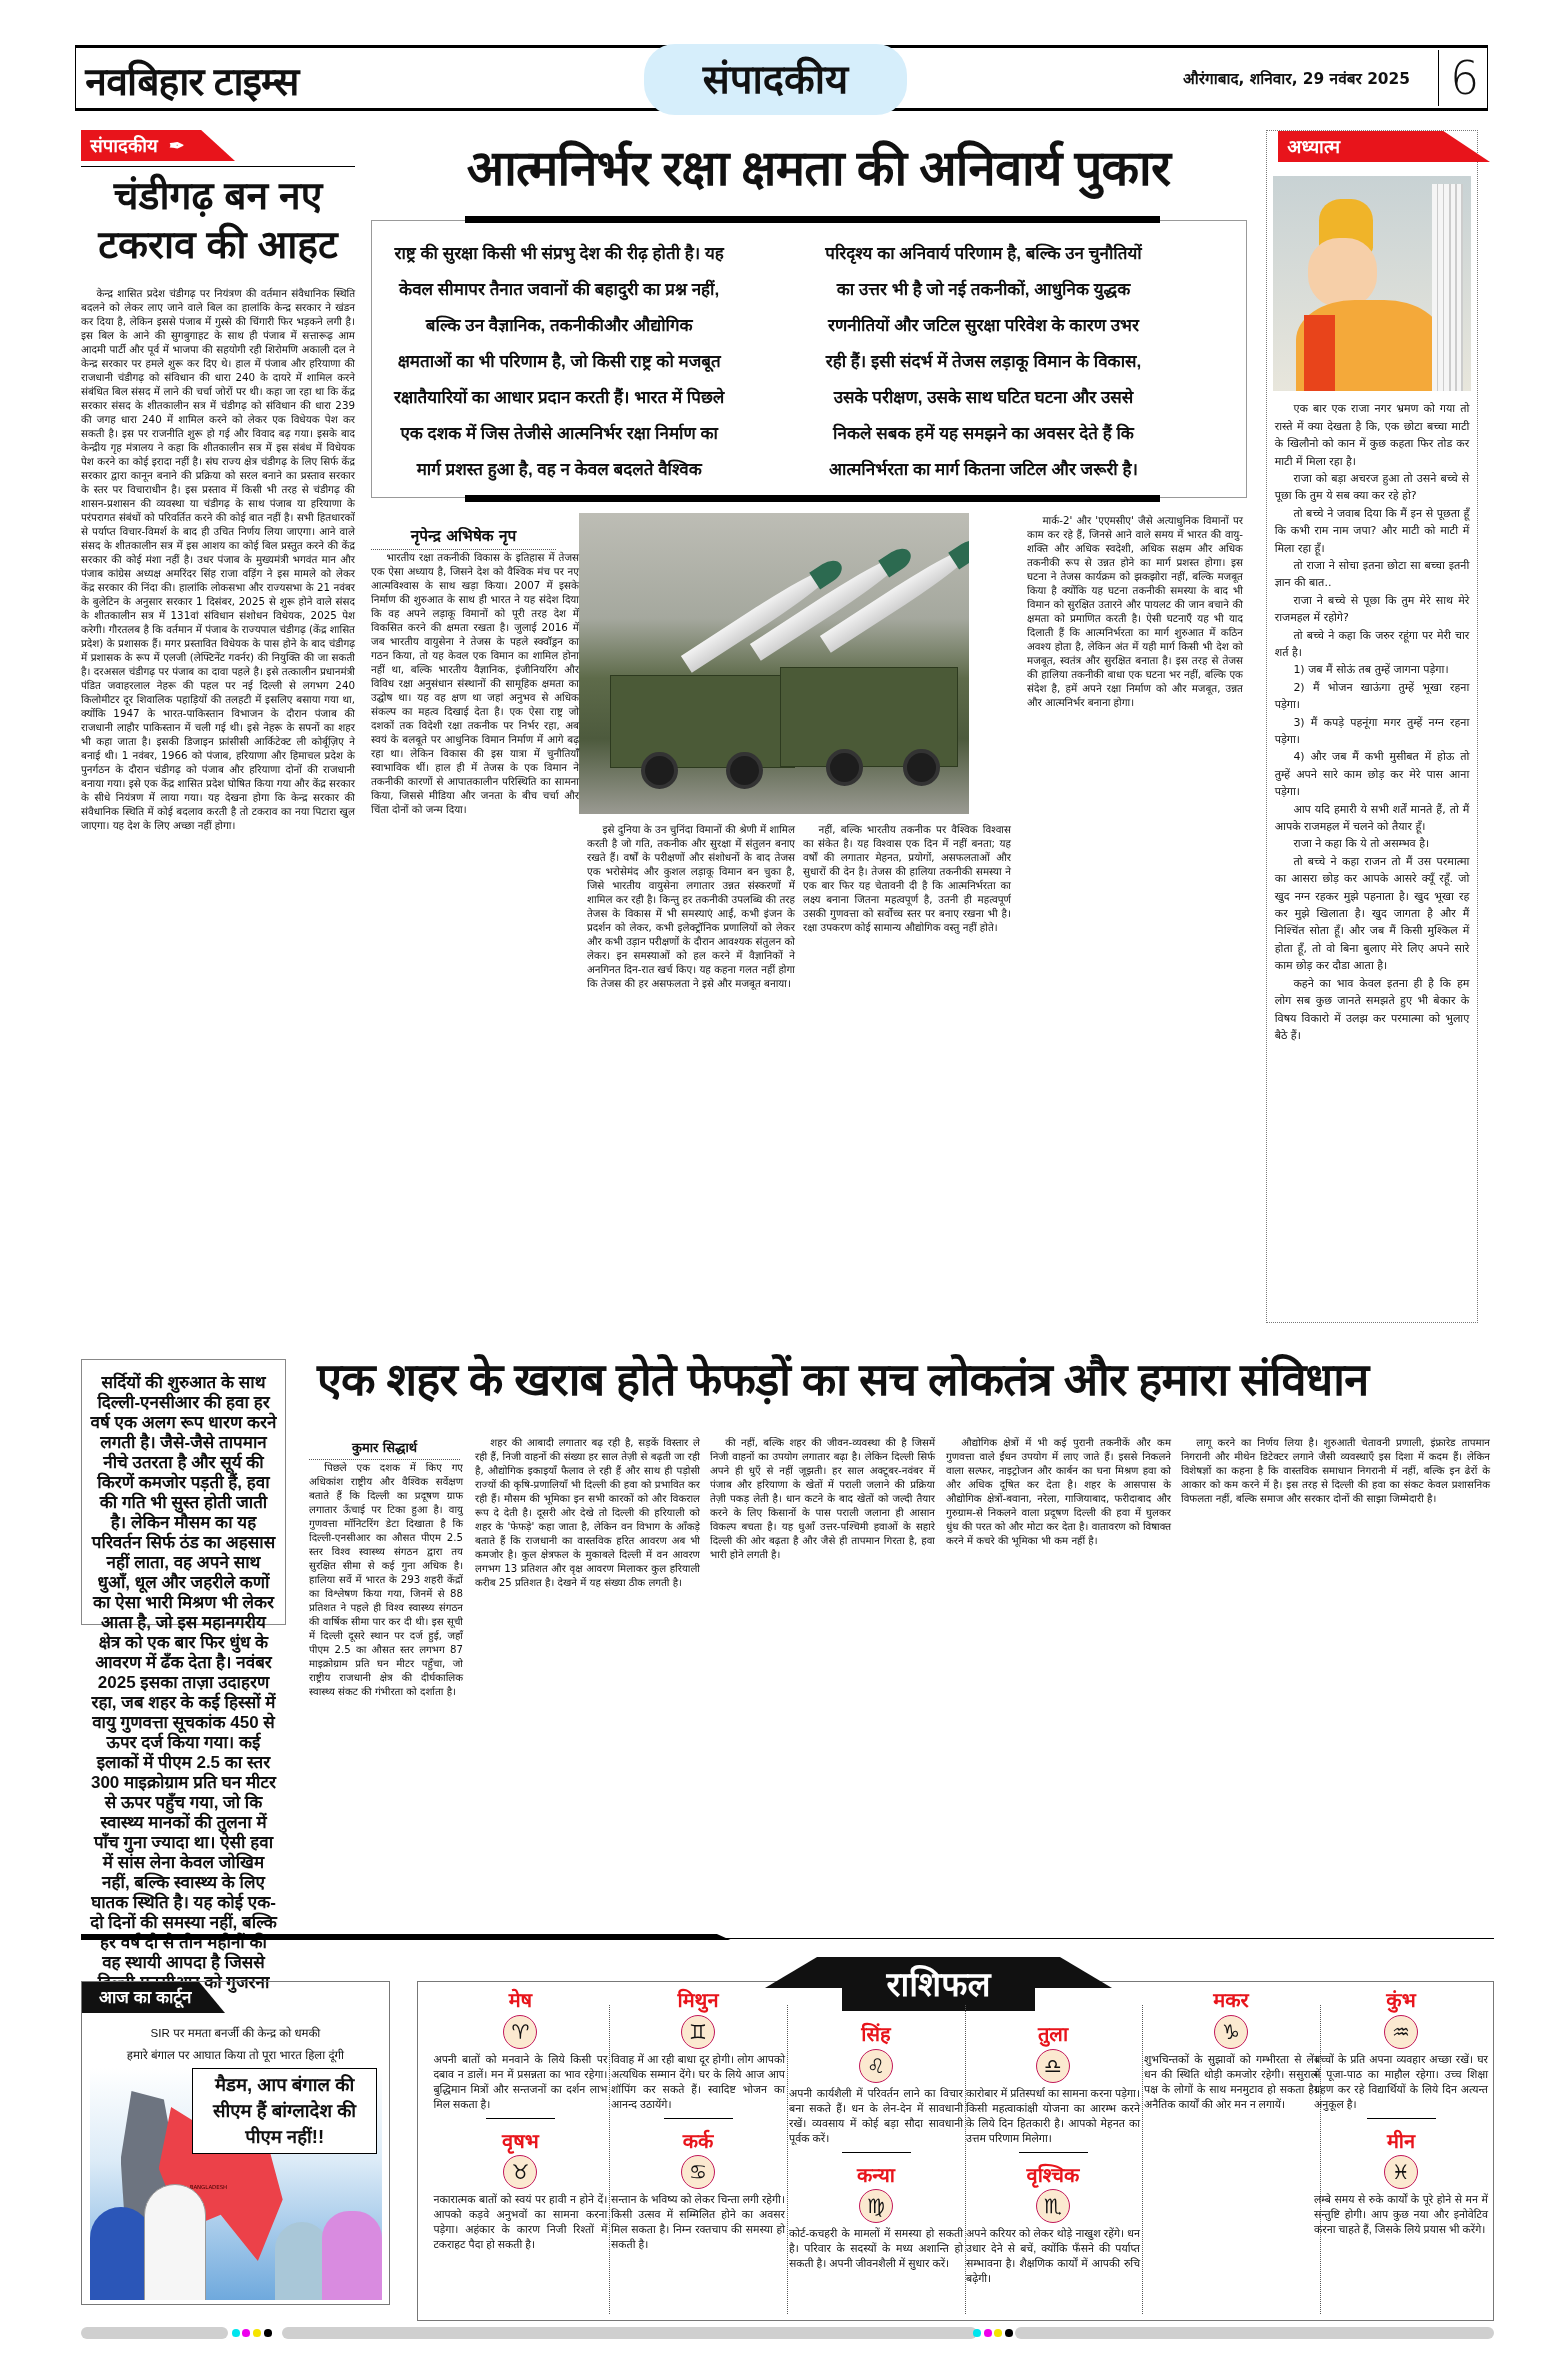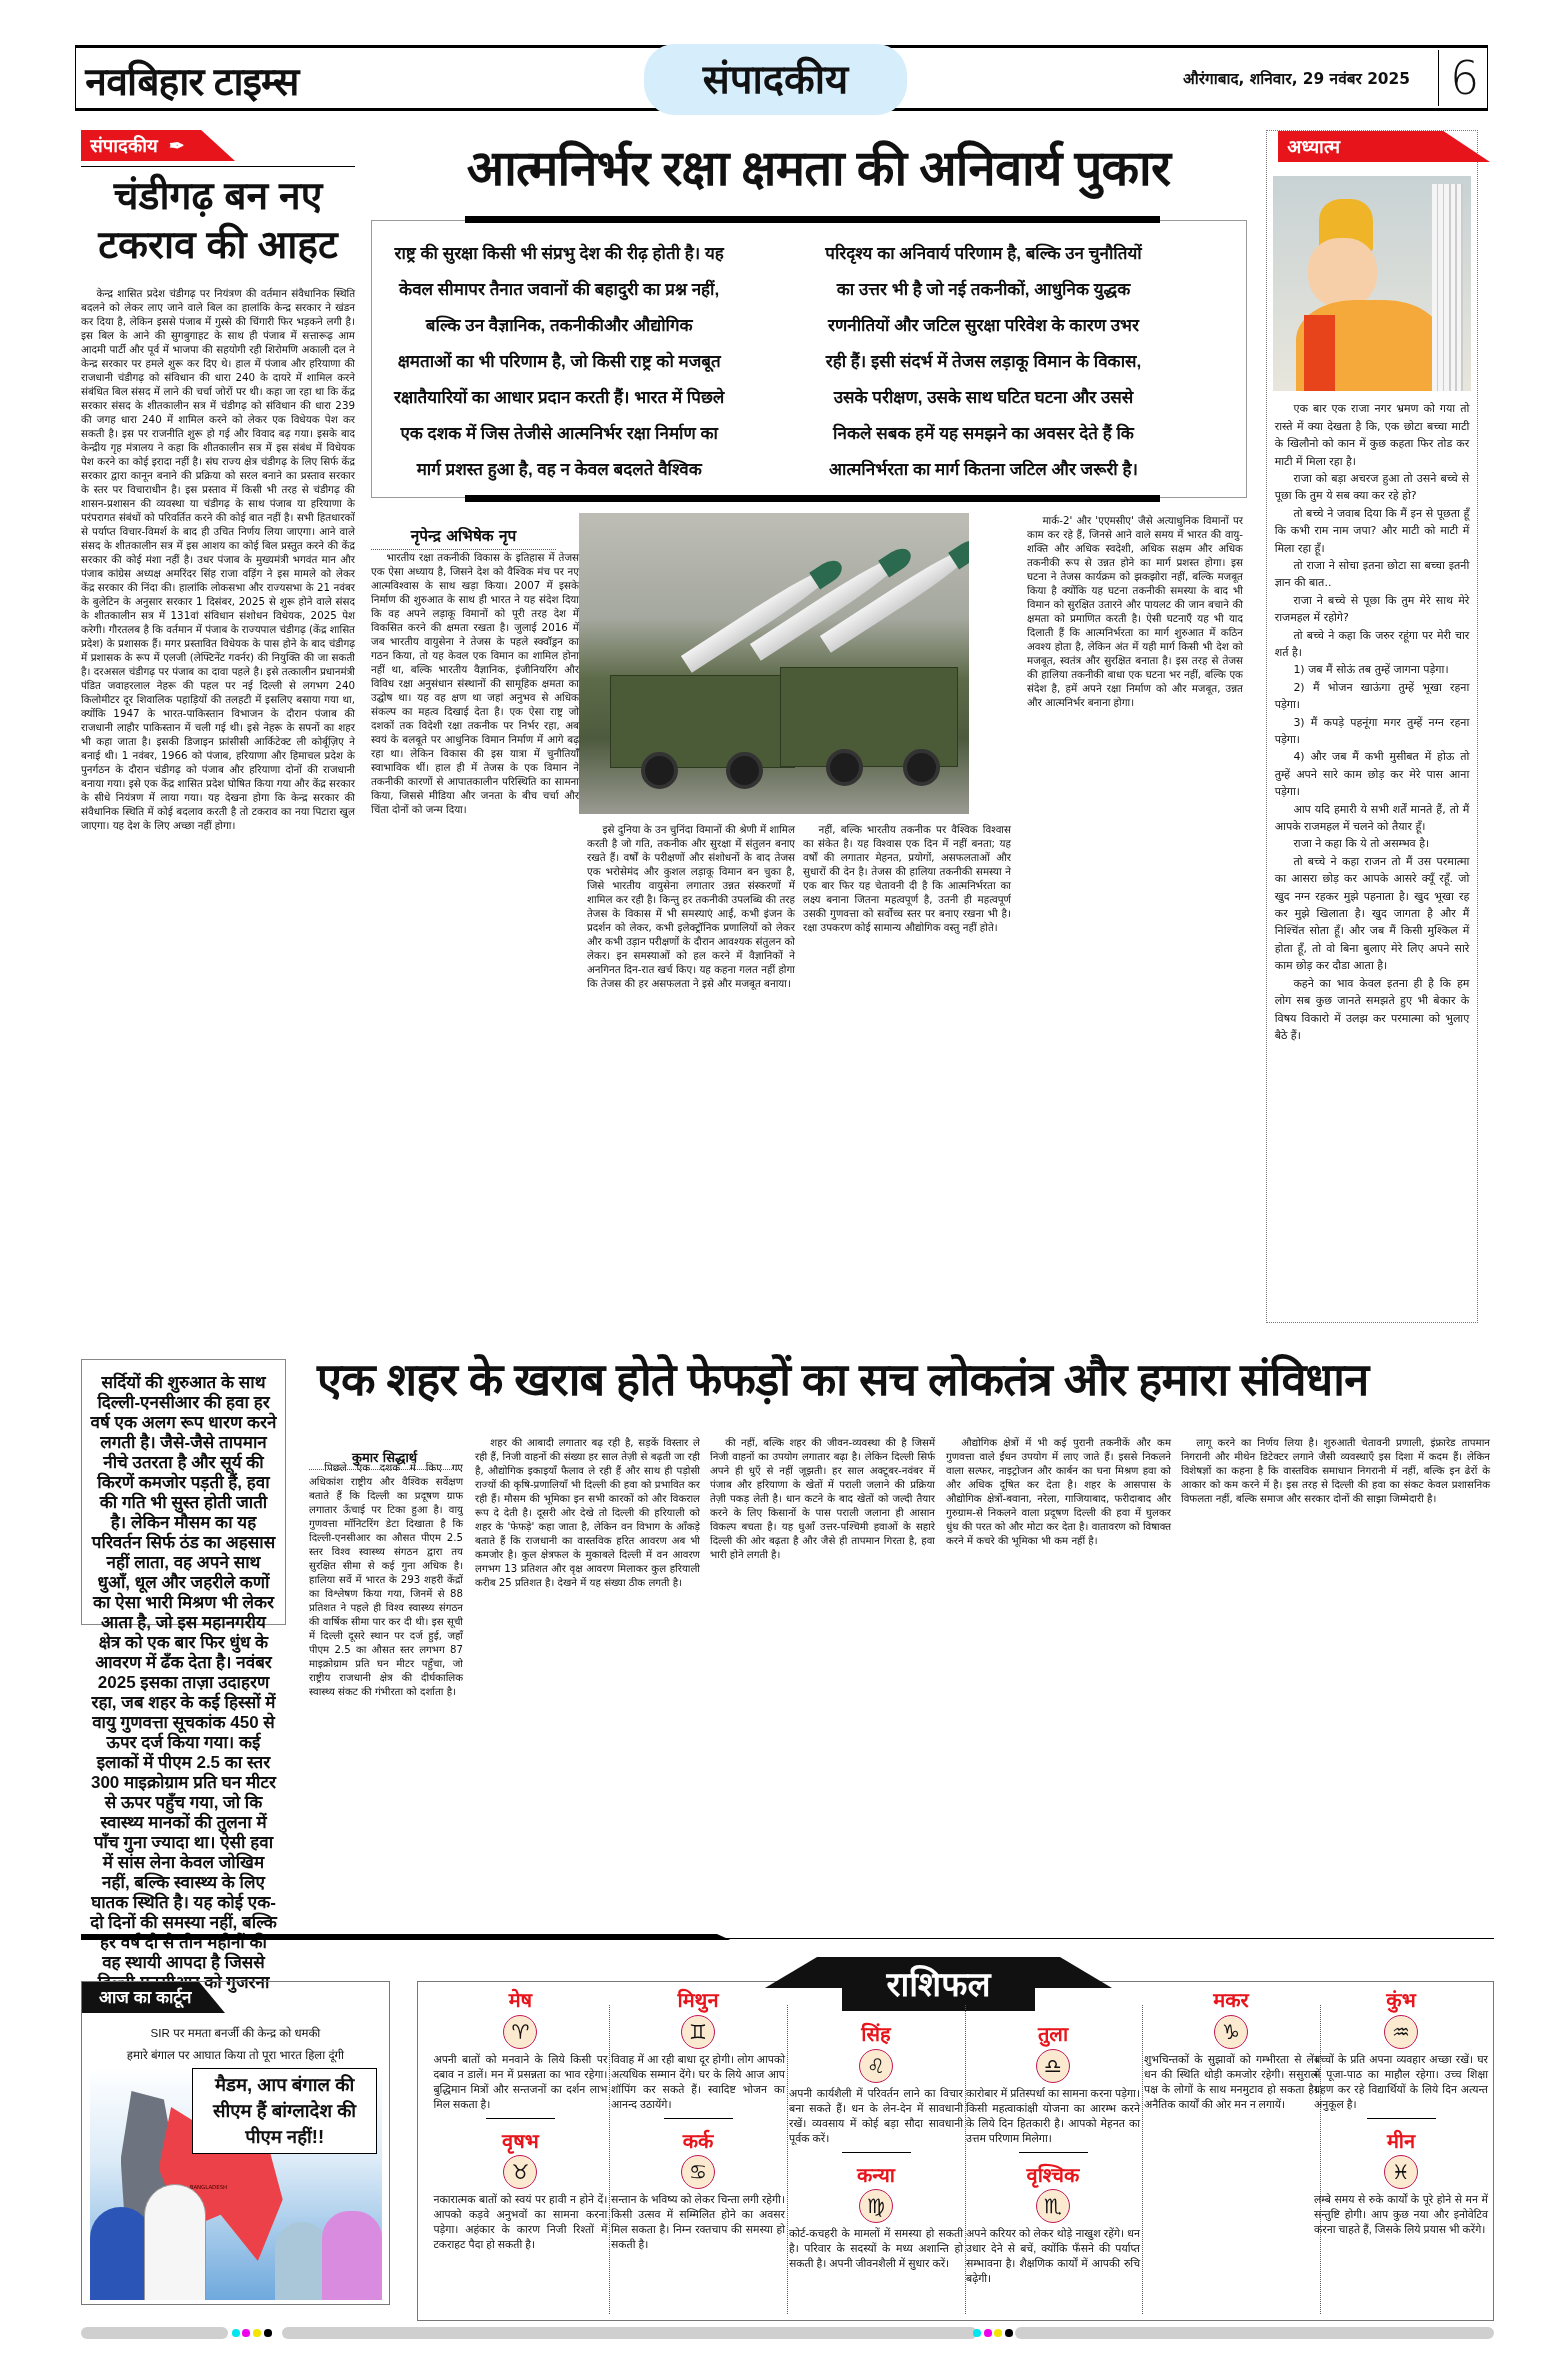--- a/index.html
+++ b/index.html
@@ -50,21 +50,21 @@
   #right-tag { width: 212px; margin-left: 11px; }
   #right-headline { font-size: 40px; line-height: 51px; padding: 12.4px 7.7px 0 7.7px; }
   #king { margin: 14px 6.2px 0 6.2px; height: 215px; background: linear-gradient(#c8d2d4, #e8e6dc); position: relative; overflow: hidden; }
   #right-body { padding: 9.3px 7.7px 0 7.7px; }
   #right-body p { font-size: 11px; line-height: 17.4px; text-align: justify; text-indent: 1.7em; }
 
   
   #smog-box { left: 81px; top: 1359px; width: 205px; height: 266px; border: 1.5px solid #888; padding: 6.2px 7.7px; }
   #smog-box p { font-size: 17px; line-height: 20px; text-align: center; font-weight: bold; font-family: "Liberation Sans", sans-serif; margin-top: 7px; }
   #headline2 { left: 317px; top: 1347px; width: 1174px; font-size: 45px; letter-spacing: -0.8px; }
-  #byline2 { left: 309px; top: 1438px; width: 151px; font-size: 13px; font-weight: bold; text-align: center; border-bottom: 0.8px dotted #555; padding-bottom: 3.1px; margin-top: 10px; }
+  #byline2 { left: 309px; top: 1438px; width: 151px; font-size: 13px; font-weight: bold; text-align: center; border-bottom: 0.8px dotted #555; padding-bottom: 3.1px; }
   .art2 { position: absolute; top: 1436px; width: 225px; }
   .art2 .body-text { font-size: 10.2px; line-height: 14px; }
   #art2-c1 { left: 309px; top: 1461px; width: 154px; }
   #rule2 { left: 81px; top: 1934px; width: 1413px; height: 6.2px; background: #000; clip-path: polygon(0 0, 45% 0, 46% 100%, 0 100%); }
   #rule2b { left: 81px; top: 1938px; width: 1413px; height: 0.8px; background: #000; }
 
   
   #cartoon { left: 81px; top: 1981px; width: 309px; height: 324px; border: 1.5px solid #777; }
   #cartoon-tag { position: absolute; left: 0; top: 0; width: 143px; height: 31px; background: #111; color: #fff; font-weight: bold; font-size: 17px; line-height: 31px; padding-left: 17px; clip-path: polygon(0 0, 82% 0, 100% 100%, 0 100%); font-family: "Liberation Sans", sans-serif; }
   #cartoon-caption { position: absolute; top: 40px; width: 100%; text-align: center; font-size: 11.6px; line-height: 21.6px; font-family: "Liberation Sans", sans-serif; }

